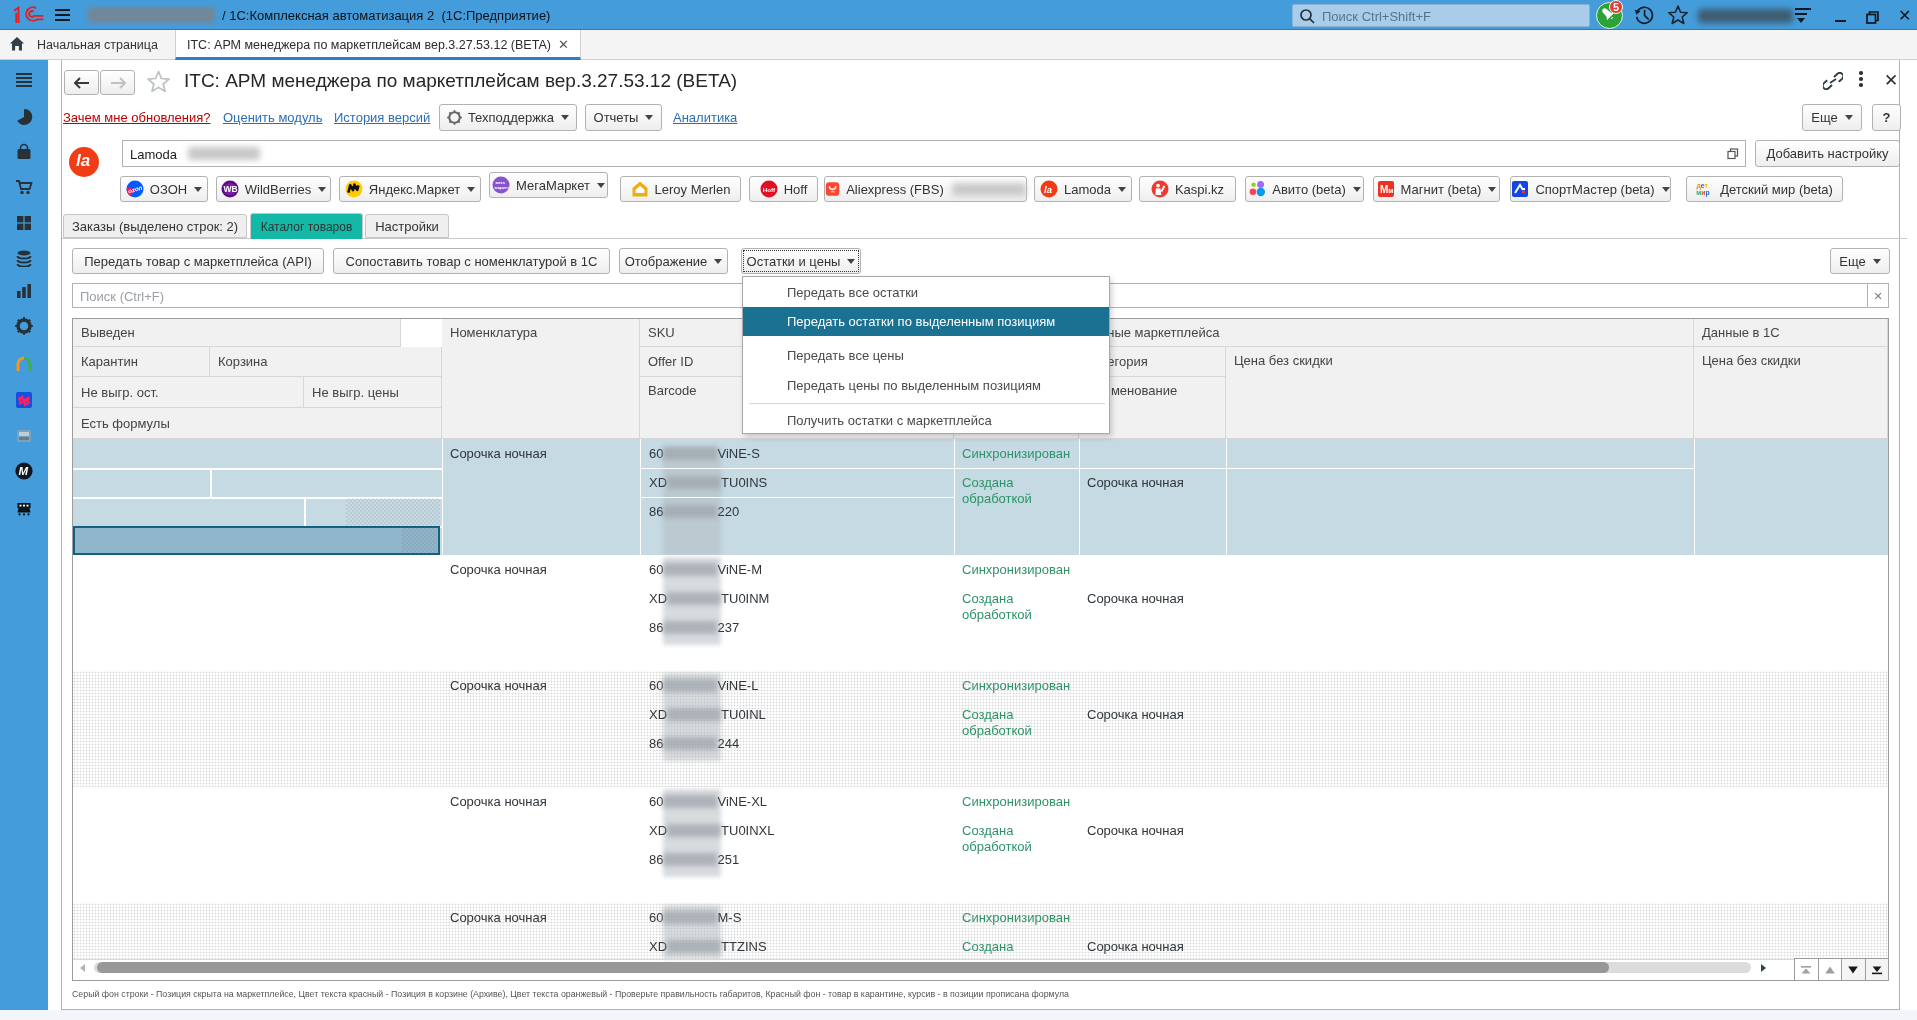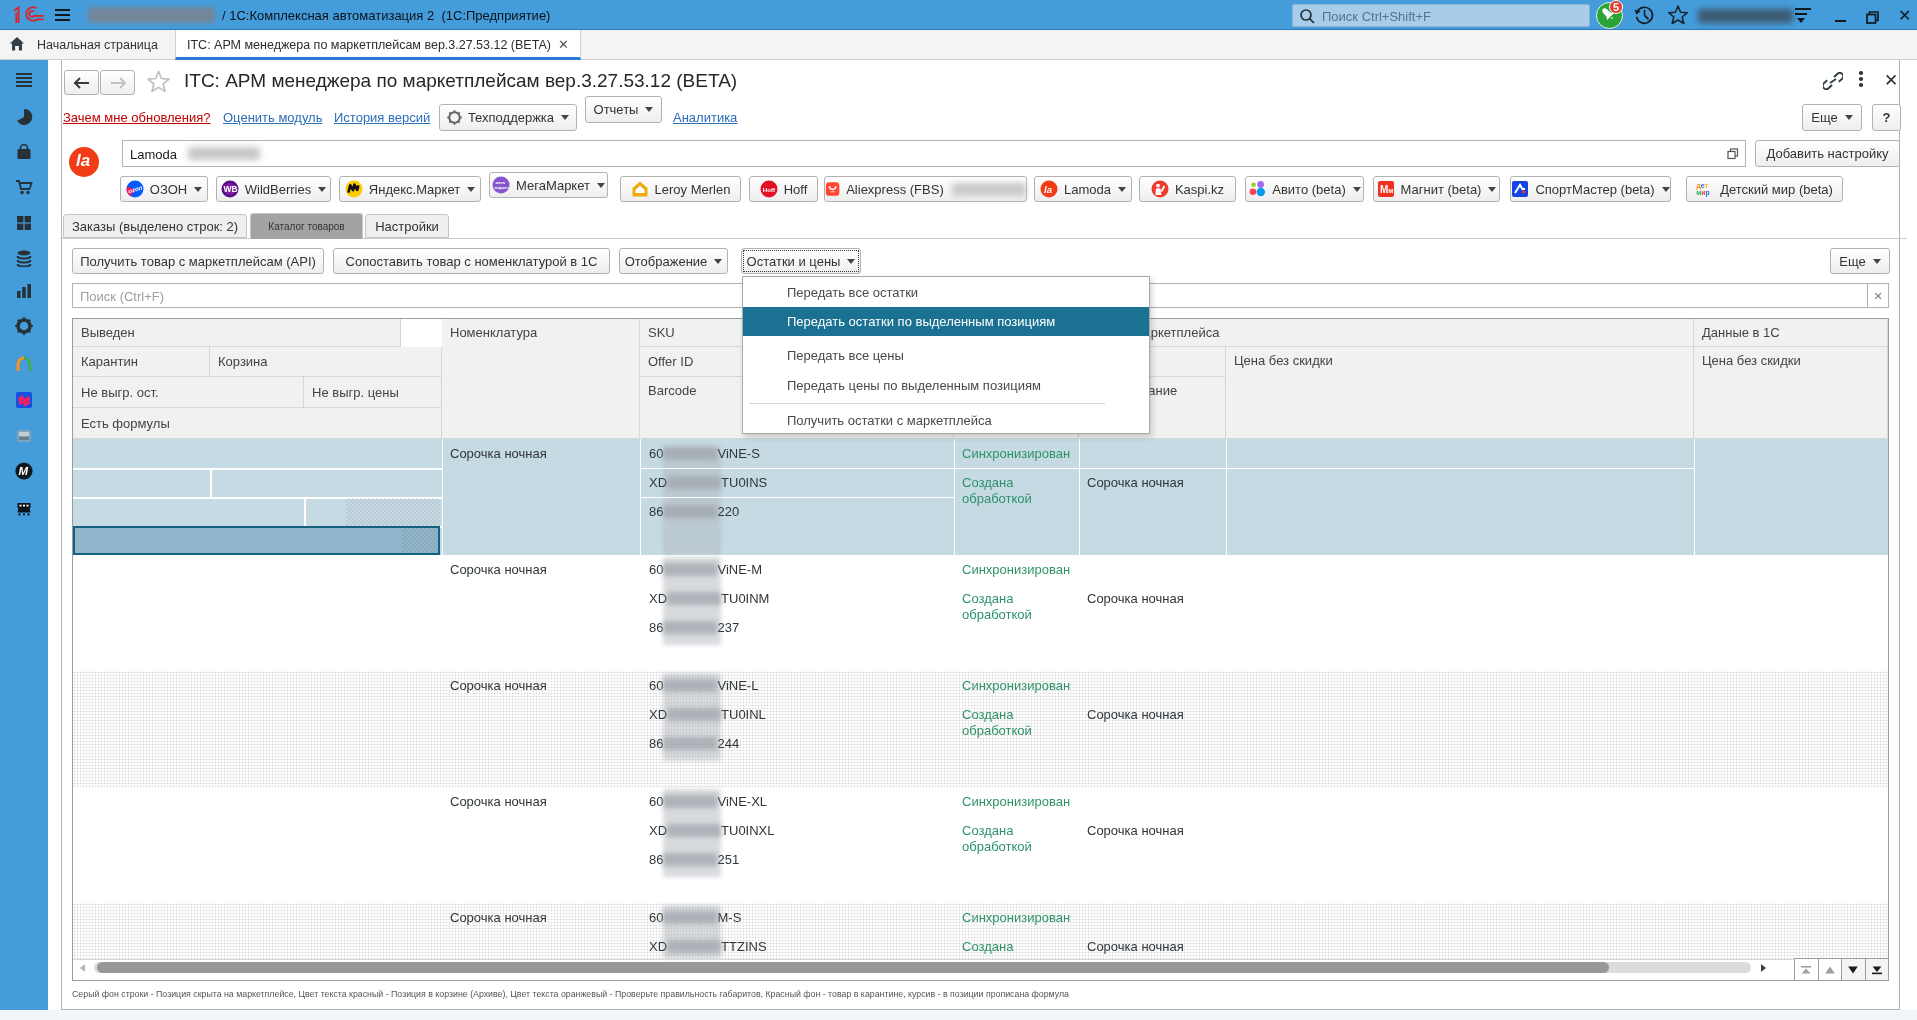--- a/index.html
+++ b/index.html
@@ -207,21 +207,21 @@
       <rect x="8" y="0.2" width="2" height="4" fill="#666" transform="rotate(135 9 9)"></rect>
       <rect x="8" y="0.2" width="2" height="4" fill="#666" transform="rotate(180 9 9)"></rect>
       <rect x="8" y="0.2" width="2" height="4" fill="#666" transform="rotate(225 9 9)"></rect>
       <rect x="8" y="0.2" width="2" height="4" fill="#666" transform="rotate(270 9 9)"></rect>
       <rect x="8" y="0.2" width="2" height="4" fill="#666" transform="rotate(315 9 9)"></rect>
       <circle cx="9" cy="9" r="6" fill="none" stroke="#666" stroke-width="3"></circle>
       <circle cx="9" cy="9" r="5" fill="#f5f5f5"></circle>
     </svg>
  Техподдержка<span class="car"></span>
 </div>
-<div class="btn" style="left:585px;top:96px;width:77px;height:27px;">Отчеты<span class="car"></span></div>
+<div class="btn" style="left:585px;top:104px;width:77px;height:27px;">Отчеты<span class="car"></span></div>
 <a class="link" style="left:673px;top:110px;color:#2b6db8;">Аналитика</a>
 <div class="btn" style="left:1802px;top:104px;width:60px;height:27px;">Еще<span class="car"></span></div>
 <div class="btn" style="left:1872px;top:104px;width:29px;height:27px;font-weight:bold;">?</div>
 
 <div class="abs" style="left:69px;top:147px;width:30px;height:30px;border-radius:50%;background:#f23c16;"></div>
 <div class="abs" style="left:76px;top:151px;color:#fff;font-size:17px;font-weight:bold;font-style:italic;">la</div>
 <div class="abs" style="left:122px;top:140px;width:1601px;height:27px;background:#fff;border:1px solid #b2b2b2;"></div>
 <div class="abs" style="left:130px;top:147px;font-size:13px;color:#1c1c1c;">Lamoda</div>
 <div class="blur" style="left:188px;top:147px;width:72px;height:13px;background:#c7c7c7;"></div>
 <div class="abs" style="left:1722px;top:140px;width:24px;height:27px;background:#fff;border:1px solid #b2b2b2;border-left:none;">
@@ -289,24 +289,24 @@
       <rect x="1" y="1" width="16" height="16" rx="2" fill="#1245e5"></rect>
       <path d="M4 13 L9 5 L11.4 9 L14 9" fill="none" stroke="#fff" stroke-width="2"></path>
       <circle cx="12.6" cy="12" r="1.7" fill="#e32"></circle>
     </svg>СпортМастер (beta)<span class="car"></span></div>
 <div class="btn" style="left:1686px;top:176px;width:157px;height:26px;"><svg width="18" height="18" viewBox="0 0 18 18" style="margin-right:6px;">
       <text x="0.4" y="8" font-size="6.8" font-weight="bold" fill="#f80" font-family="Liberation Sans">д<tspan fill="#1a6be0">е</tspan><tspan fill="#ffb400">т</tspan></text>
       <text x="0.2" y="15.4" font-size="6.8" font-weight="bold" fill="#27ae60">м<tspan fill="#e74c3c">и</tspan><tspan fill="#1a6be0">р</tspan></text>
     </svg>Детский мир (beta)</div>
 <div class="abs" style="left:62px;top:238px;width:1845px;height:1px;background:#c9c9c9;"></div>
 <div class="abs" style="left:63px;top:214px;width:184px;height:24px;background:#efefef;border:1px solid #c6c6c6;border-radius:3px 3px 0 0;font-size:13px;color:#333;display:flex;align-items:center;justify-content:center;">Заказы (выделено строк: 2)</div>
-<div class="abs" style="left:250px;top:213px;width:113px;height:26px;background:#a3a3a3;border:1px solid #c6c6c6;border-bottom:none;border-radius:3px 3px 0 0;font-size:10px;color:#333;display:flex;align-items:center;justify-content:center;">Каталог товаров</div>
+<div class="abs" style="left:250px;top:213px;width:113px;height:26px;background:#14b8a6;border:1px solid #c6c6c6;border-bottom:none;border-radius:3px 3px 0 0;font-size:12px;color:#333;display:flex;align-items:center;justify-content:center;">Каталог товаров</div>
 <div class="abs" style="left:365px;top:214px;width:84px;height:24px;background:#efefef;border:1px solid #c6c6c6;border-radius:3px 3px 0 0;font-size:13px;color:#333;display:flex;align-items:center;justify-content:center;">Настройки</div>
 
-<div class="btn" style="left:72px;top:248px;width:252px;height:26px;">Получить товар с маркетплейсам (API)</div>
+<div class="btn" style="left:72px;top:248px;width:252px;height:26px;">Передать товар с маркетплейса (API)</div>
 <div class="btn" style="left:333px;top:248px;width:277px;height:26px;">Сопоставить товар с номенклатурой в 1С</div>
 <div class="btn" style="left:619px;top:248px;width:109px;height:26px;">Отображение<span class="car"></span></div>
 <div class="btn" style="left:741px;top:248px;width:120px;height:26px;outline:1px dotted #333;outline-offset:-3px;">Остатки и цены<span class="car"></span></div>
 <div class="btn" style="left:1830px;top:248px;width:60px;height:26px;">Еще<span class="car"></span></div>
 <div class="abs" style="left:72px;top:283px;width:1796px;height:25px;background:#fff;border:1px solid #b2b2b2;"></div>
 <div class="abs" style="left:80px;top:289px;font-size:13px;color:#9aa0a6;">Поиск (Ctrl+F)</div>
 <div class="abs" style="left:1868px;top:283px;width:21px;height:25px;background:#fff;border:1px solid #b2b2b2;border-left:none;color:#777;font-size:11px;text-align:center;line-height:24px;">✕</div>
 
 <div class="abs" style="left:72px;top:318px;width:1817px;height:663px;border:1px solid #9c9c9c;background:#fff;"></div>
 <div class="hcell" style="left:73px;top:319px;width:328px;height:28px;padding-left:8px;">Выведен</div>
@@ -429,19 +429,19 @@
     </div>
  <div style="flex:1;border:1px solid #9c9c9c;display:flex;align-items:center;justify-content:center;background:#f4f4f4;">
       <svg width="12" height="10" viewBox="0 0 12 10">
         <path d="M6 7 L10.4 1.6 L1.6 1.6 Z" fill="#17191b"></path>
         <rect x="1" y="7.6" width="10" height="1.6" fill="#17191b"></rect>
       </svg>
     </div>
 </div>
 <div class="abs" style="left:72px;top:989px;font-size:8.8px;color:#555;">Серый фон строки - Позиция скрыта на маркетплейсе, Цвет текста красный - Позиция в корзине (Архиве), Цвет текста оранжевый - Проверьте правильность габаритов, Красный фон - товар в карантине, курсив - в позиции прописана формула</div>
 
-<div class="abs" style="left:742px;top:276px;width:408px;height:158px;background:#fff;border:1px solid #a8a8a8;box-shadow:2px 3px 6px rgba(0,0,0,.18);">
+<div class="abs" style="left:742px;top:276px;width:368px;height:158px;background:#fff;border:1px solid #a8a8a8;box-shadow:2px 3px 6px rgba(0,0,0,.18);">
  <div class="mi" style="top:0px;">Передать все остатки</div>
  <div class="mi" style="top:30px;height:29px;background:#1a7191;color:#fff;">Передать остатки по выделенным позициям</div>
  <div class="mi" style="top:63px;">Передать все цены</div>
  <div class="mi" style="top:93px;">Передать цены по выделенным позициям</div>
  <div style="position:absolute;left:6px;top:126px;width:356px;height:1px;background:#ddd6cb;"></div>
  <div class="mi" style="top:128px;">Получить остатки с маркетплейса</div>
 </div>
 </body></html>

